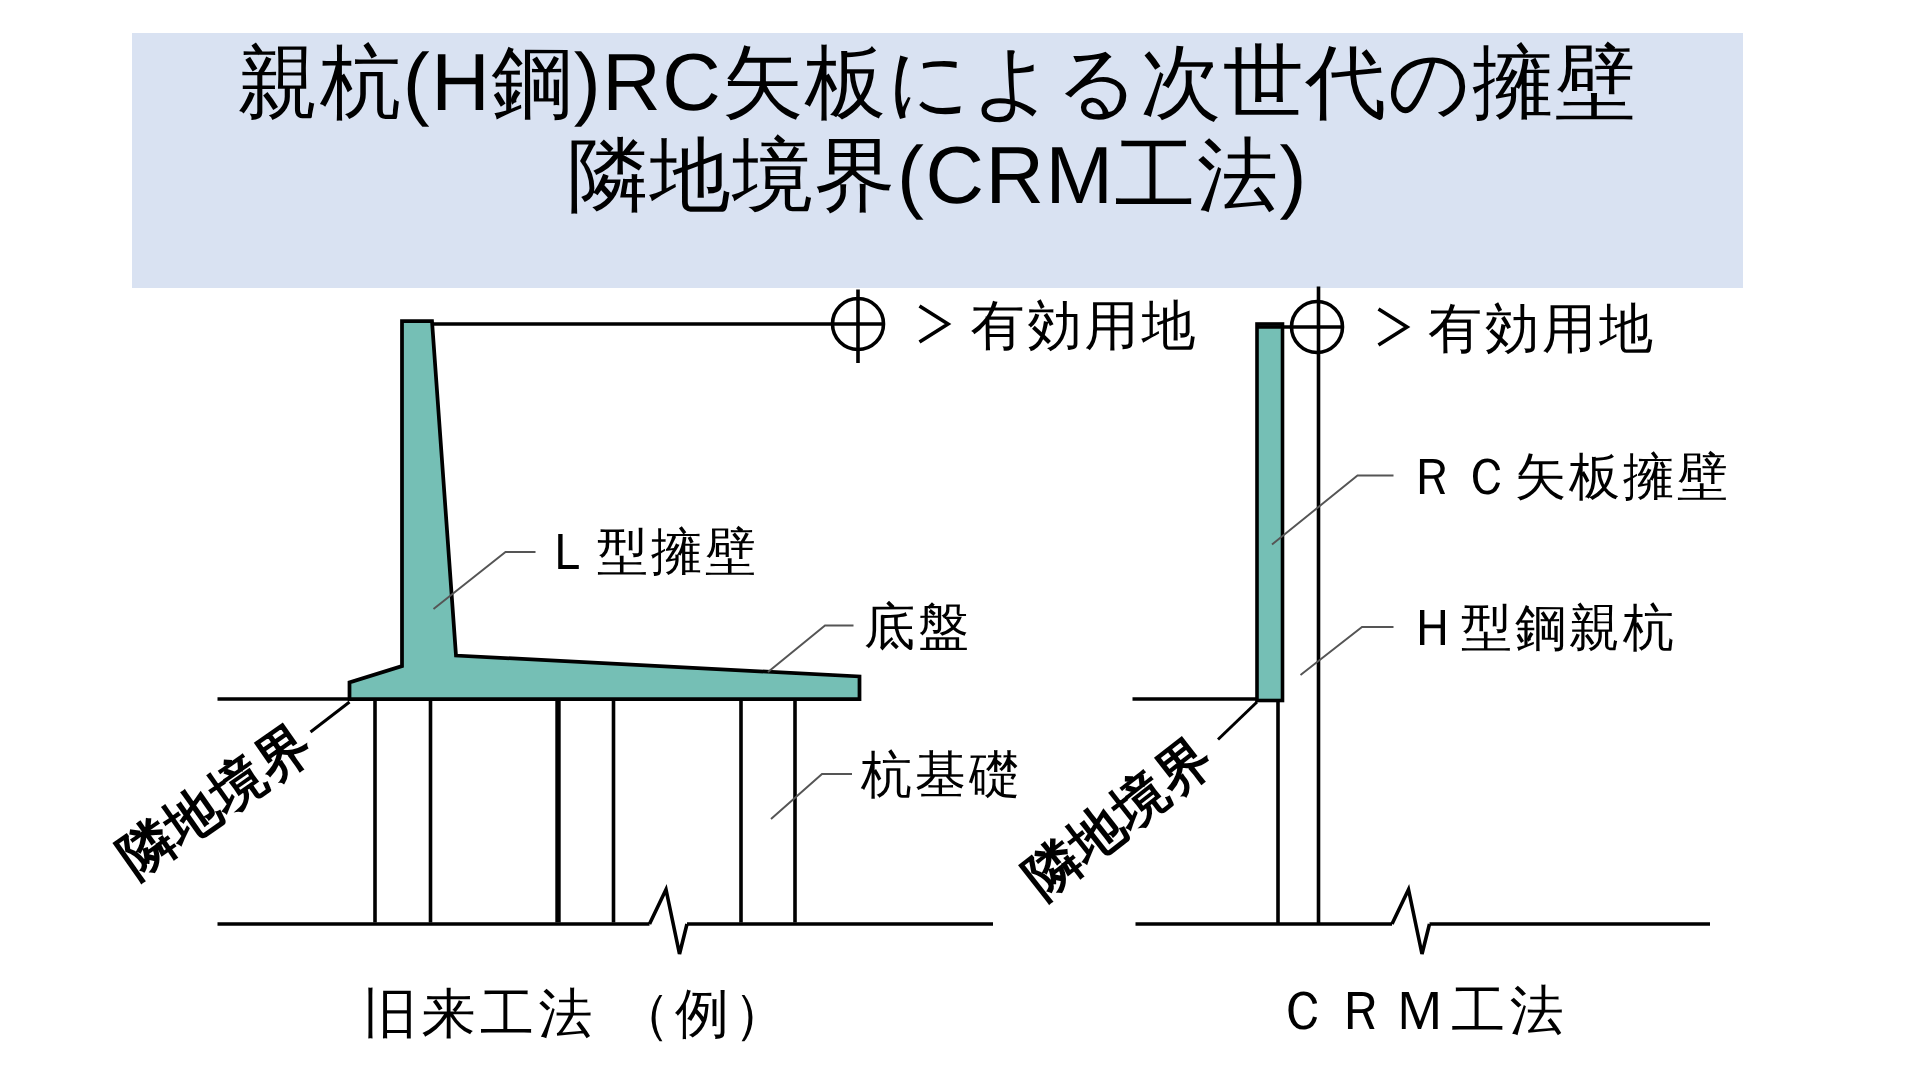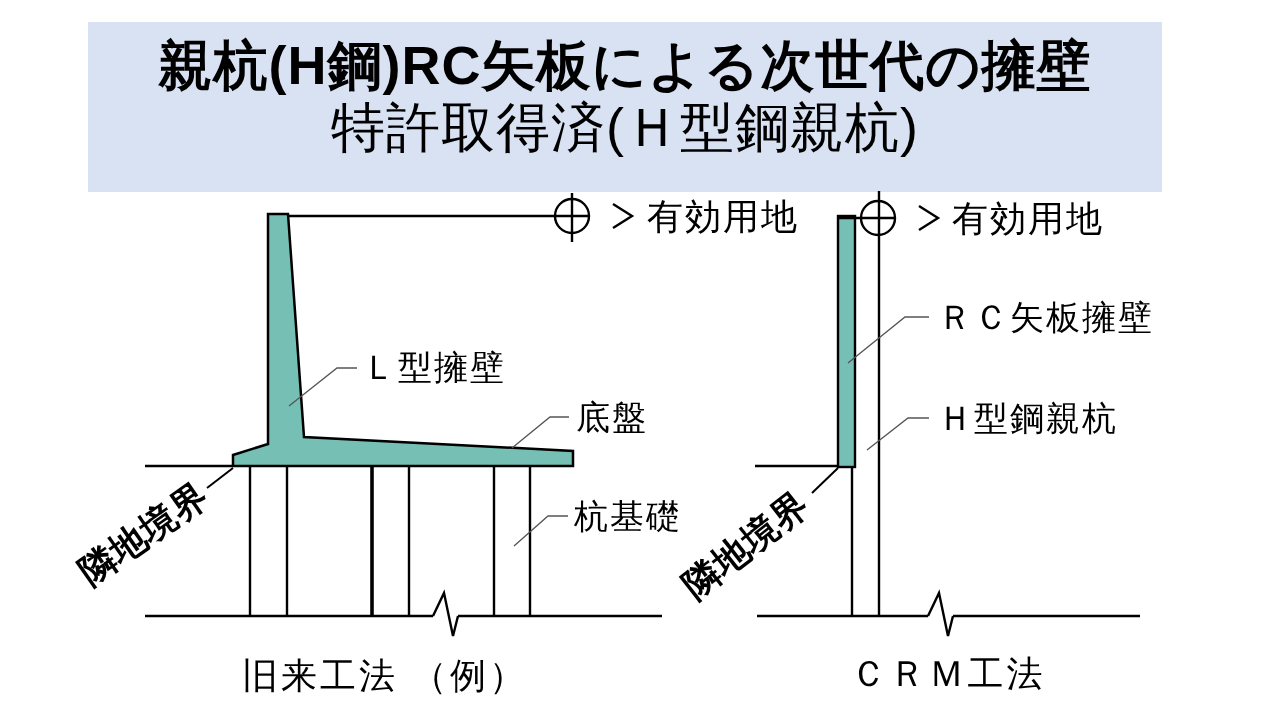--- a/index.html
+++ b/index.html
@@ -1,39 +1,39 @@
 <!DOCTYPE html>
 <html><head>
 <meta charset="utf-8">
 <style>
   html,body{margin:0;padding:0;background:#ffffff;}
   .page{position:relative;width:1280px;height:720px;background:#ffffff;overflow:hidden;
         font-family:"Liberation Sans", sans-serif;color:#000;}
   .title-band{position:absolute;left:88px;top:22px;width:1074px;height:170px;
               background:#d9e2f2;text-align:center;}
   .title-band .line{font-size:54px;line-height:62px;font-weight:400;letter-spacing:1px;white-space:nowrap;}
-  .title-band .line.first{margin-top:12px;font-weight:bold;}
+  .title-band .line.first{margin-top:2px;}
   svg.diagram{position:absolute;left:0;top:0;width:1280px;height:720px;}
   svg text{font-family:"Liberation Sans", sans-serif;fill:#000;}
   .t34{font-size:34px;letter-spacing:2px;}
   .t36{font-size:36px;letter-spacing:2px;}
   .cap{font-size:36px;letter-spacing:3px;}
   .bnd{font-size:36px;font-weight:bold;letter-spacing:1px;}
   .ink{stroke:#000;fill:none;stroke-width:2.4;}
   .thin{stroke:#555;fill:none;stroke-width:1.3;}
   .callout{stroke:#000;fill:none;stroke-width:2;}
 </style>
 </head>
 <body>
 
 <div class="page">
 
   <div class="title-band">
     <div class="line first">親杭(H鋼)RC矢板による次世代の擁壁</div>
-    <div class="line">特許取得済(Ｈ型鋼親杭)</div>
+    <div class="line">隣地境界(CRM工法)</div>
   </div>
 
   <svg class="diagram" viewBox="0 0 1280 720">
 
     <g>
 
       <polygon points="268,214 288,214 304,437 573,451 573,466 233,466 233,455 268,444" fill="#75bfb5" stroke="#000" stroke-width="2.5"></polygon>
 
       <path class="ink" d="M288,216 H589"></path>
       <circle class="ink" cx="572" cy="216" r="17"></circle>

